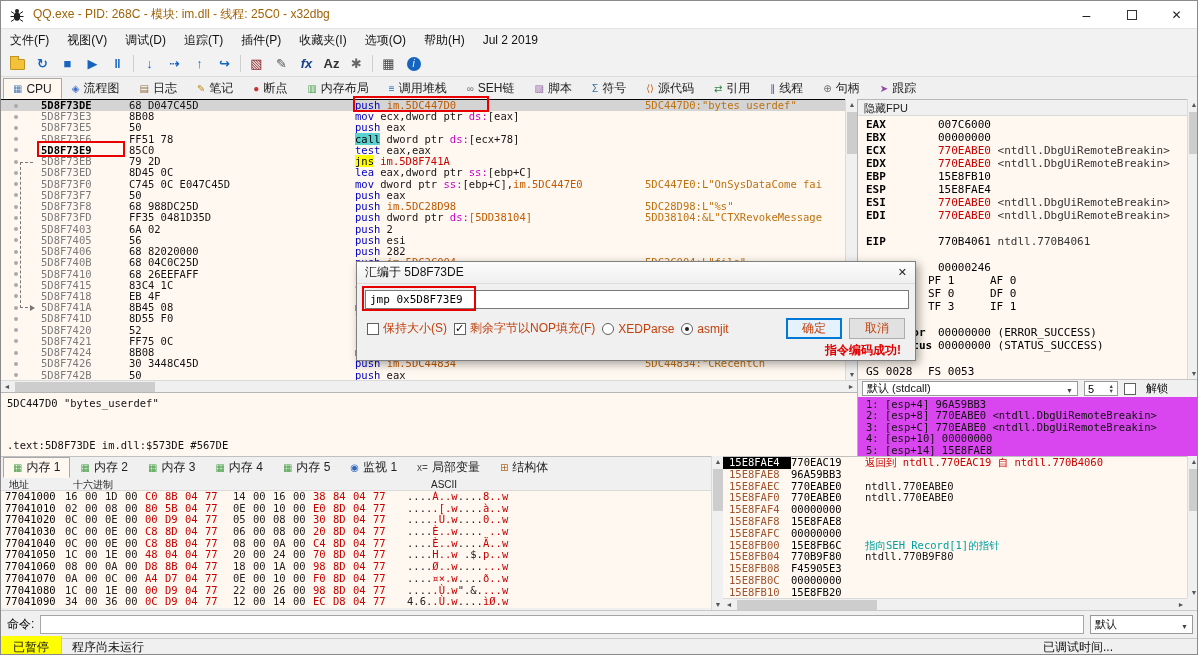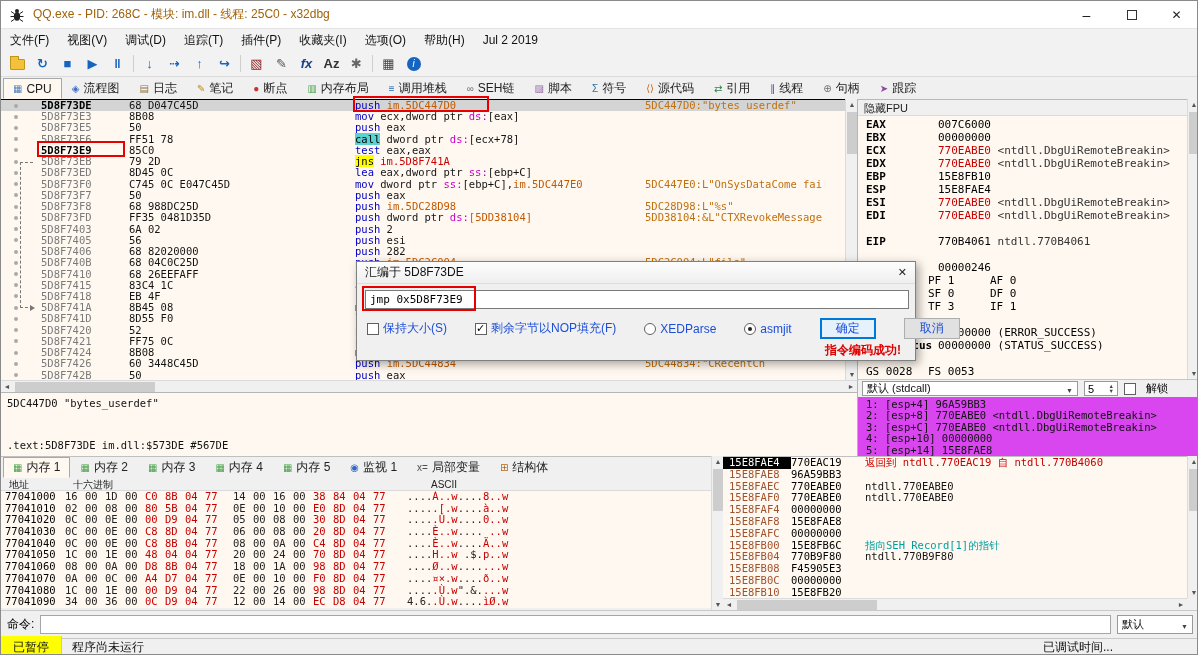--- a/index.html
+++ b/index.html
@@ -118,35 +118,35 @@
   .stackaddr.csp{background:#000;color:#fff}
   .stackval{width:74px;flex:none;color:#000}
   .stackcmt{flex:1;overflow:hidden}
   .stackcmt.ret{color:#c80000}
   .stackcmt.seh{color:#00a0a0}
   .stackcmt.sym{color:#141414}
 
   
   .cmdbar{position:absolute;left:0;top:609px;width:1198px;height:28px;background:#f0f0f0;border-top:1px solid #c8c8c8;display:flex;align-items:center;gap:6px;padding:0 6px;font-size:12px}
   .cmdinput{flex:1;height:19px;border:1px solid #a6a6a6;background:#fff;font-size:12px;padding:0 4px}
-  .cmdcombo{width:76px;height:19px}
+  .cmdcombo{width:103px;height:19px}
 
   
   .statusbar{position:absolute;left:0;top:637px;width:1198px;height:18px;background:#f0f0f0;border-top:1px solid #c8c8c8;display:flex;align-items:center;font-size:12px;color:#111}
   .chip{background:#ffff00;height:100%;display:flex;align-items:center;padding:12px 12px;border-right:1px solid #c8c8c8}
   .msg{margin-left:10px}
   .time{position:absolute;left:1042px}
 
   
   .dialog{position:absolute;left:355px;top:260px;width:560px;height:100px;background:#f0f0f0;border:1px solid #808080;box-shadow:3px 3px 9px rgba(0,0,0,.35);z-index:30}
   .dlgtitle{height:22px;background:linear-gradient(#fdfdfd,#efefef);border-bottom:1px solid #ddd;display:flex;align-items:center;padding:0 8px;font-size:12px;color:#111}
   .dlgclose{margin-left:auto;font-size:11px;color:#222}
   .dlgclose::before{content:"✕"}
   .asm-input{position:absolute;left:8px;top:28px;width:544px;height:19px;border:1px solid #7a7a7a;font-family:"DejaVu Sans Mono",monospace;font-size:11px;padding:0 4px;background:#fff;color:#000}
-  .dlgrow{position:absolute;left:10px;top:56px;right:10px;display:flex;align-items:center;gap:28px;font-size:12px;color:#1d4ed8}
+  .dlgrow{position:absolute;left:10px;top:56px;right:10px;display:flex;align-items:center;gap:7px;font-size:12px;color:#c2410c}
   .ctlwrap{display:inline-flex;align-items:center;white-space:nowrap}
   .rdo{width:12px;height:12px;border:1px solid #606060;border-radius:50%;background:#fff;display:inline-block;margin-right:4px;position:relative;flex:none}
   .rdo.on::before{content:"";position:absolute;left:3px;top:3px;width:4px;height:4px;border-radius:50%;background:#222}
   .dbtn{min-width:56px;height:21px;line-height:19px;text-align:center;background:#e1e1e1;border:1px solid #adadad;font-size:12px;padding:0 5px}
   .dbtn.default{background:#e5f1fb;border:2px solid #0078d7;line-height:17px;margin-left:auto}
   .dlgstatus{position:absolute;right:14px;top:80px;color:#e00000;font-size:12px;font-weight:bold}
 
   
   .anno{position:absolute;border:2px solid #e80000;z-index:40;pointer-events:none}
 </style>
@@ -321,21 +321,21 @@
       <div class="drow"><span class="c-gut"><span class="gutdot"></span></span><span class="c-addr">5D8F7406</span><span class="c-bytes">68 82020000</span><span class="c-dis"><span class="tk-mn">push</span><span> 282</span></span><span class="c-cmt"></span></div>
       <div class="drow"><span class="c-gut"><span class="gutdot"></span></span><span class="c-addr">5D8F740B</span><span class="c-bytes">68 04C0C25D</span><span class="c-dis"><span class="tk-mn">push</span><span> </span><span class="tk-dref">im.5DC2C004</span></span><span class="c-cmt">5DC2C004:L"file"</span></div>
       <div class="drow"><span class="c-gut"><span class="gutdot"></span></span><span class="c-addr">5D8F7410</span><span class="c-bytes">68 26EEFAFF</span><span class="c-dis"><span class="tk-mn">push</span><span> FFFAEE26</span></span><span class="c-cmt"></span></div>
       <div class="drow"><span class="c-gut"><span class="gutdot"></span></span><span class="c-addr">5D8F7415</span><span class="c-bytes">83C4 1C</span><span class="c-dis"><span class="tk-mn">add</span><span> esp,1C</span></span><span class="c-cmt"></span></div>
       <div class="drow"><span class="c-gut"><span class="gutdot"></span></span><span class="c-addr">5D8F7418</span><span class="c-bytes">EB 4F</span><span class="c-dis"><span class="tk-mn">jmp</span><span> </span><span class="tk-cref">im.5D8F7469</span></span><span class="c-cmt"></span></div>
       <div class="drow"><span class="c-gut"><span class="gutdot"></span></span><span class="c-addr">5D8F741A</span><span class="c-bytes">8B45 08</span><span class="c-dis"><span class="tk-mn">mov</span><span> eax,dword ptr </span><span class="tk-seg">ss:</span><span>[ebp+8]</span></span><span class="c-cmt"></span></div>
       <div class="drow"><span class="c-gut"><span class="gutdot"></span></span><span class="c-addr">5D8F741D</span><span class="c-bytes">8D55 F0</span><span class="c-dis"><span class="tk-mn">lea</span><span> edx,dword ptr </span><span class="tk-seg">ss:</span><span>[ebp-10]</span></span><span class="c-cmt"></span></div>
       <div class="drow"><span class="c-gut"><span class="gutdot"></span></span><span class="c-addr">5D8F7420</span><span class="c-bytes">52</span><span class="c-dis"><span class="tk-mn">push</span><span> edx</span></span><span class="c-cmt"></span></div>
       <div class="drow"><span class="c-gut"><span class="gutdot"></span></span><span class="c-addr">5D8F7421</span><span class="c-bytes">FF75 0C</span><span class="c-dis"><span class="tk-mn">push</span><span> dword ptr </span><span class="tk-seg">ss:</span><span>[ebp+C]</span></span><span class="c-cmt"></span></div>
       <div class="drow"><span class="c-gut"><span class="gutdot"></span></span><span class="c-addr">5D8F7424</span><span class="c-bytes">8B08</span><span class="c-dis"><span class="tk-mn">mov</span><span> ecx,dword ptr </span><span class="tk-seg">ds:</span><span>[eax]</span></span><span class="c-cmt"></span></div>
-      <div class="drow"><span class="c-gut"><span class="gutdot"></span></span><span class="c-addr">5D8F7426</span><span class="c-bytes">60 3448C45D</span><span class="c-dis"><span class="tk-mn">push</span><span> </span><span class="tk-dref">im.5DC44834</span></span><span class="c-cmt">5DC44834:"CRecentCh</span></div>
+      <div class="drow"><span class="c-gut"><span class="gutdot"></span></span><span class="c-addr">5D8F7426</span><span class="c-bytes">30 3448C45D</span><span class="c-dis"><span class="tk-mn">push</span><span> </span><span class="tk-dref">im.5DC44834</span></span><span class="c-cmt">5DC44834:"CRecentCh</span></div>
       <div class="drow"><span class="c-gut"><span class="gutdot"></span></span><span class="c-addr">5D8F742B</span><span class="c-bytes">50</span><span class="c-dis"><span class="tk-mn">push</span><span> eax</span></span><span class="c-cmt"></span></div>
       <div class="jmparrow"></div>
     </div>
   <div class="vscroll" style="left:844px;top:98px;height:281px">
     <span class="sarr up"></span>
     <span class="vthumb"></span>
     <span class="sarr dn"></span>
   </div>
   <div class="hscroll" style="left:0;top:379px;width:856px">
     <span class="harr lf"></span>

